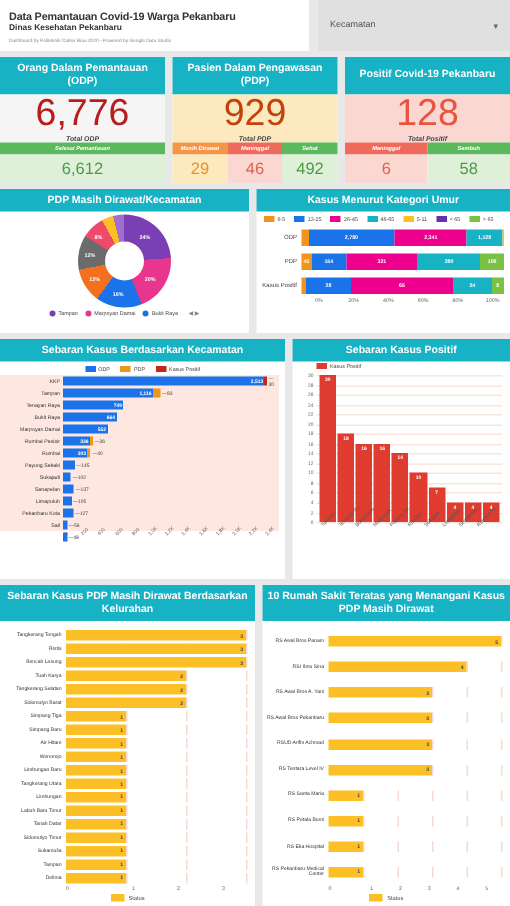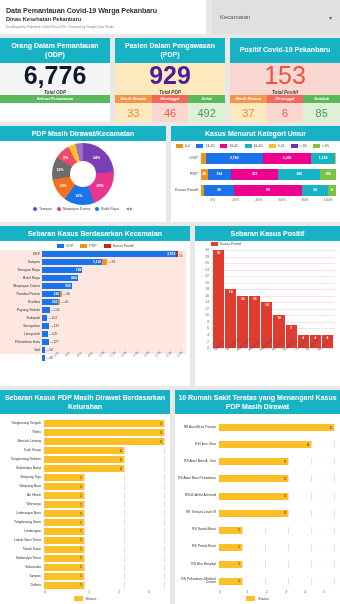--- a/index.html
+++ b/index.html
@@ -27,23 +27,23 @@
   .kpi-head { background:#17b3c4; color:#fff; font-size:7px; font-weight:bold; text-align:center; padding:3px 2px; line-height:1.25; height:26px; display:flex; align-items:center; justify-content:center; }
   .kpi-body { flex:1; display:flex; flex-direction:column; align-items:center; justify-content:center; }
   .kpi-big { font-size:25px; font-weight:300; line-height:1; }
   .kpi-cap { font-size:4.6px; font-style:italic; font-weight:bold; color:#444; margin-top:2px; }
   .kpi-foot { display:flex; height:28px; }
   .kpi-cell { flex:1; display:flex; flex-direction:column; }
   .kc-head { font-size:3.8px; font-weight:bold; font-style:italic; color:#fff; text-align:center; padding:2px 0; }
   .kc-val { flex:1; font-size:11px; display:flex; align-items:center; justify-content:center; }
 
   .odp-body { background:#f5f5f5; }
-  .odp-big { color:#0f172a;font-weight:bold; }
+  .odp-big { color:#b91c1c; }
   .pdp-body { background:#fce9bd; }
-  .pdp-big { color:#4c1d95;font-weight:bold; }
+  .pdp-big { color:#c2410c; }
   .pos-body { background:#fbd7d1; }
   .pos-big { color:#e8543f; }
 
   
   .panel { background:#fff; display:flex; flex-direction:column; }
   .panel-title { background:#17b3c4; color:#fff; font-weight:bold; text-align:center; font-size:7px; padding:3px 2px; line-height:1.3; }
   .panel-body { flex:1; position:relative; }
 
   
   .row2 { display:flex; gap:5px; height:96px; }
@@ -125,62 +125,59 @@
   <div class="kpis" id="kpis">
       <div class="kpi">
         <div class="kpi-head">Orang Dalam Pemantauan (ODP)</div>
         <div class="kpi-body odp-body">
           <div class="kpi-big odp-big">6,776</div>
           <div class="kpi-cap">Total ODP</div>
         </div>
         <div class="kpi-foot">
           <div class="kpi-cell">
             <div class="kc-head" style="background: rgb(92, 184, 92);">Selesai Pemantauan</div>
+            <div class="kc-val" style="background: rgb(223, 240, 216); color: rgb(74, 154, 74);">6,612</div>
           </div>
         </div>
       </div>
       <div class="kpi">
         <div class="kpi-head">Pasien Dalam Pengawasan (PDP)</div>
         <div class="kpi-body pdp-body">
           <div class="kpi-big pdp-big">929</div>
           <div class="kpi-cap">Total PDP</div>
         </div>
         <div class="kpi-foot">
           <div class="kpi-cell">
             <div class="kc-head" style="background: rgb(244, 149, 74);">Masih Dirawat</div>
-            <div class="kc-val" style="background: rgb(252, 233, 189); color: rgb(232, 144, 42);">33</div>
+            <div class="kc-val" style="background: rgb(252, 233, 189); color: rgb(232, 144, 42);">29</div>
           </div>
           <div class="kpi-cell">
             <div class="kc-head" style="background: rgb(239, 106, 90);">Meninggal</div>
             <div class="kc-val" style="background: rgb(251, 215, 209); color: rgb(225, 96, 79);">46</div>
           </div>
           <div class="kpi-cell">
             <div class="kc-head" style="background: rgb(92, 184, 92);">Sehat</div>
             <div class="kc-val" style="background: rgb(223, 240, 216); color: rgb(74, 154, 74);">492</div>
           </div>
         </div>
       </div>
       <div class="kpi">
         <div class="kpi-head">Positif Covid-19 Pekanbaru</div>
         <div class="kpi-body pos-body">
-          <div class="kpi-big pos-big">153</div>
+          <div class="kpi-big pos-big">128</div>
           <div class="kpi-cap">Total Positif</div>
         </div>
         <div class="kpi-foot">
           <div class="kpi-cell">
-            <div class="kc-head" style="background: rgb(244, 149, 74);">Masih Dirawat</div>
-            <div class="kc-val" style="background: rgb(252, 233, 189); color: rgb(232, 144, 42);">37</div>
-          </div>
-          <div class="kpi-cell">
             <div class="kc-head" style="background: rgb(239, 106, 90);">Meninggal</div>
             <div class="kc-val" style="background: rgb(251, 215, 209); color: rgb(225, 96, 79);">6</div>
           </div>
           <div class="kpi-cell">
             <div class="kc-head" style="background: rgb(92, 184, 92);">Sembuh</div>
-            <div class="kc-val" style="background: rgb(223, 240, 216); color: rgb(74, 154, 74);">85</div>
+            <div class="kc-val" style="background: rgb(223, 240, 216); color: rgb(74, 154, 74);">58</div>
           </div>
         </div>
       </div>
     </div>
 
   <div class="row2">
     <div class="panel" style="width:166px">
       <div class="panel-title">PDP Masih Dirawat/Kecamatan</div>
       <div class="panel-body">
         <div class="donut-wrap">

